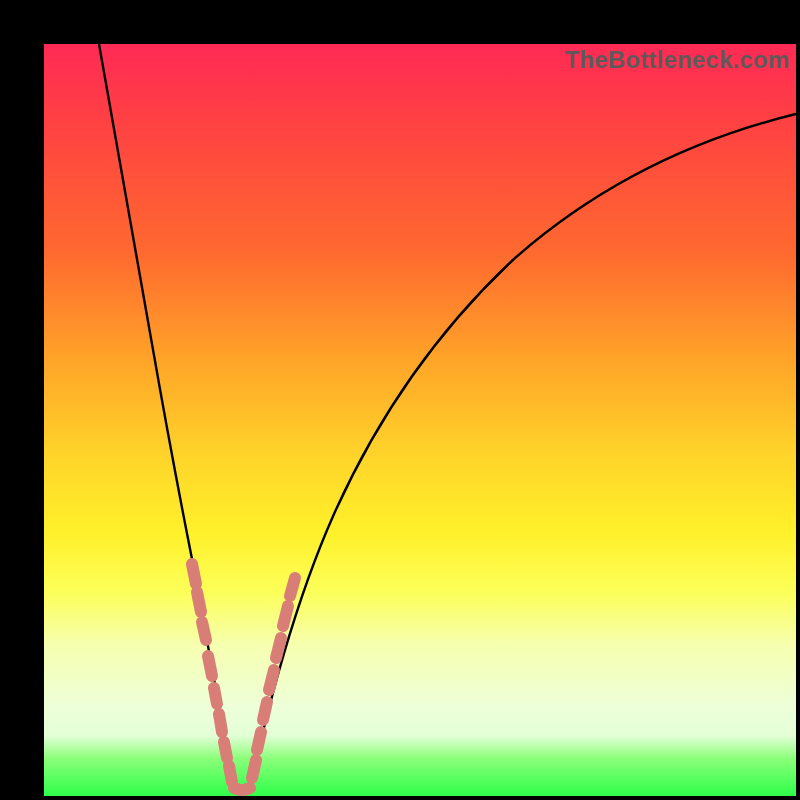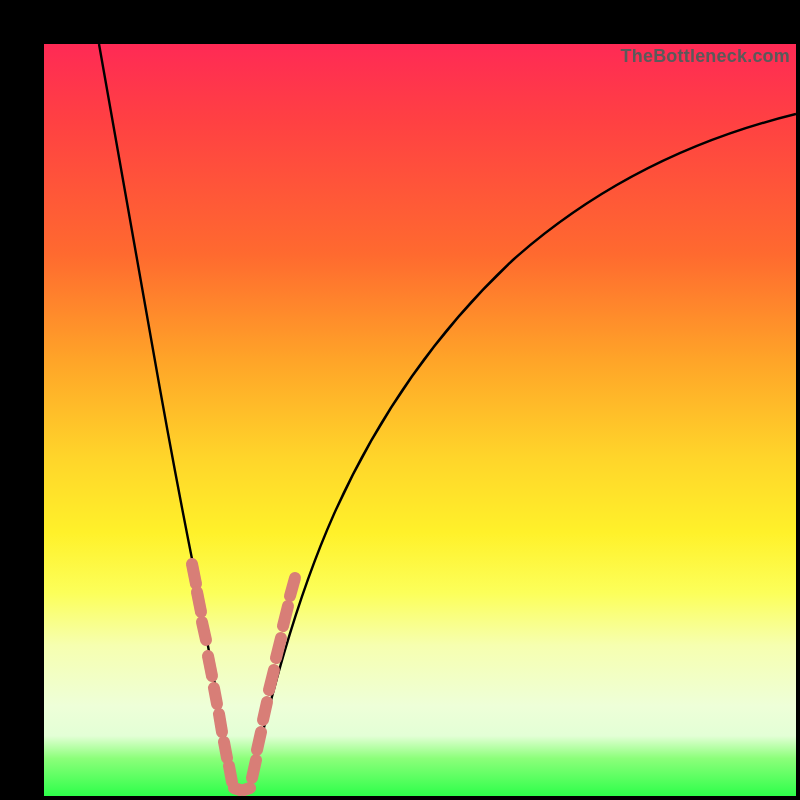--- a/index.html
+++ b/index.html
@@ -44,21 +44,21 @@
       #eeffd8 88%,
       #e3ffd6 92%,
       #8cff7a 95%,
       #2eff4a 100%
     );
   }
   .watermark {
     position: absolute;
     top: 2px;
     right: 6px;
-    font-size: 18px;
+    font-size: 24px;
     font-weight: 600;
     color: #5a5a5a;
     letter-spacing: 0.2px;
     user-select: none;
   }
   svg.curves {
     position: absolute;
     inset: 0;
   }
 </style>

